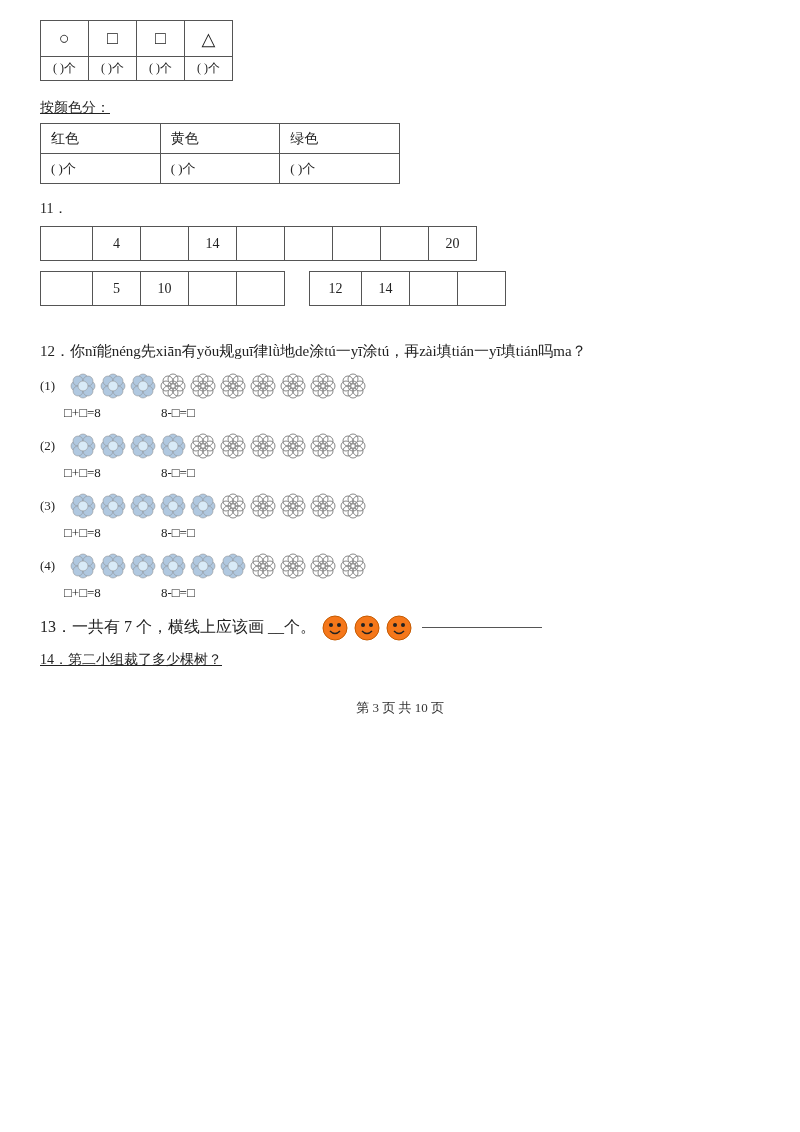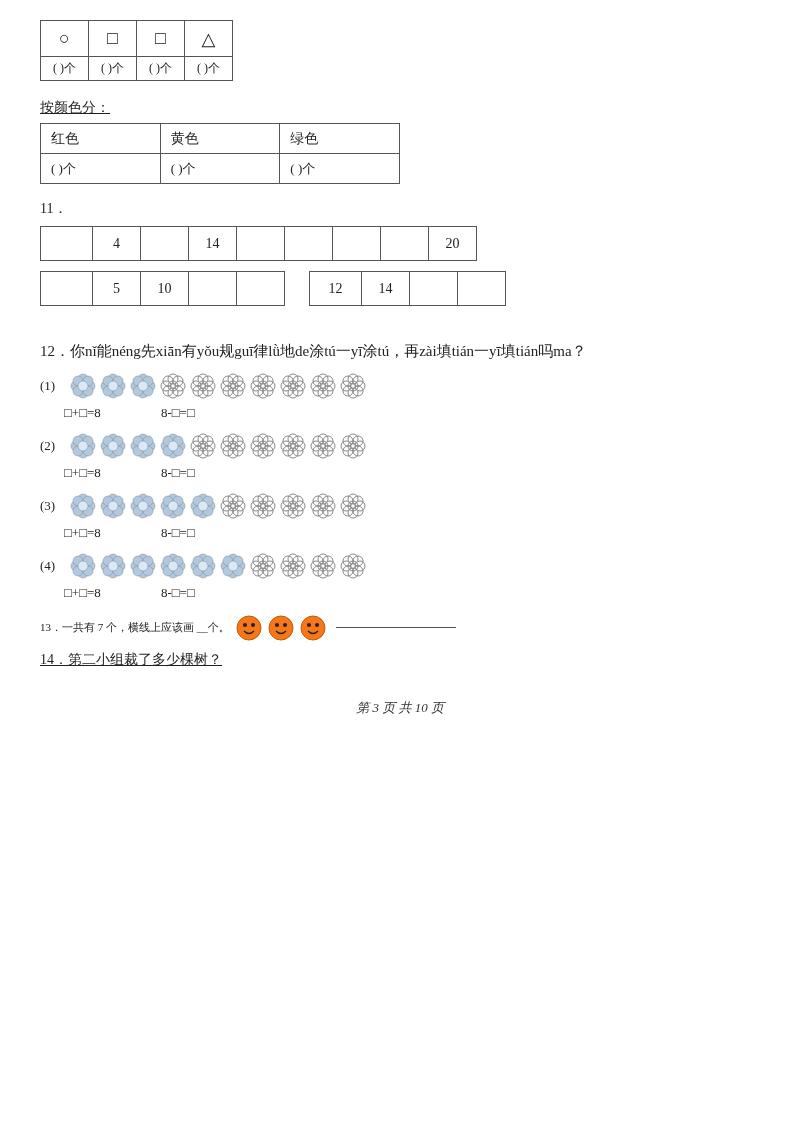--- a/index.html
+++ b/index.html
@@ -106,21 +106,21 @@
       margin: 4px 0 10px 24px;
       display: flex;
       gap: 60px;
     }
 
     
     .q13-row {
       display: flex;
       align-items: center;
       margin: 14px 0 10px 0;
-      font-size: 11px;
+      font-size: 16px;
       gap: 6px;
     }
     .answer-line {
       display: inline-block;
       width: 120px;
       border-bottom: 1px solid #555;
       margin-left: 4px;
     }
 
     
@@ -129,21 +129,20 @@
       font-size: 14px;
       text-decoration: underline;
     }
 
     
     .page-footer {
       text-align: center;
       font-size: 13px;
       margin-top: 20px;
       color: #333;
-      font-style: italic;
     }
   </style>
 </head>
 <body>
 
 <table class="shapes-table">
   <tbody>
       <tr>
     <td>○</td>
     <td>□</td>

